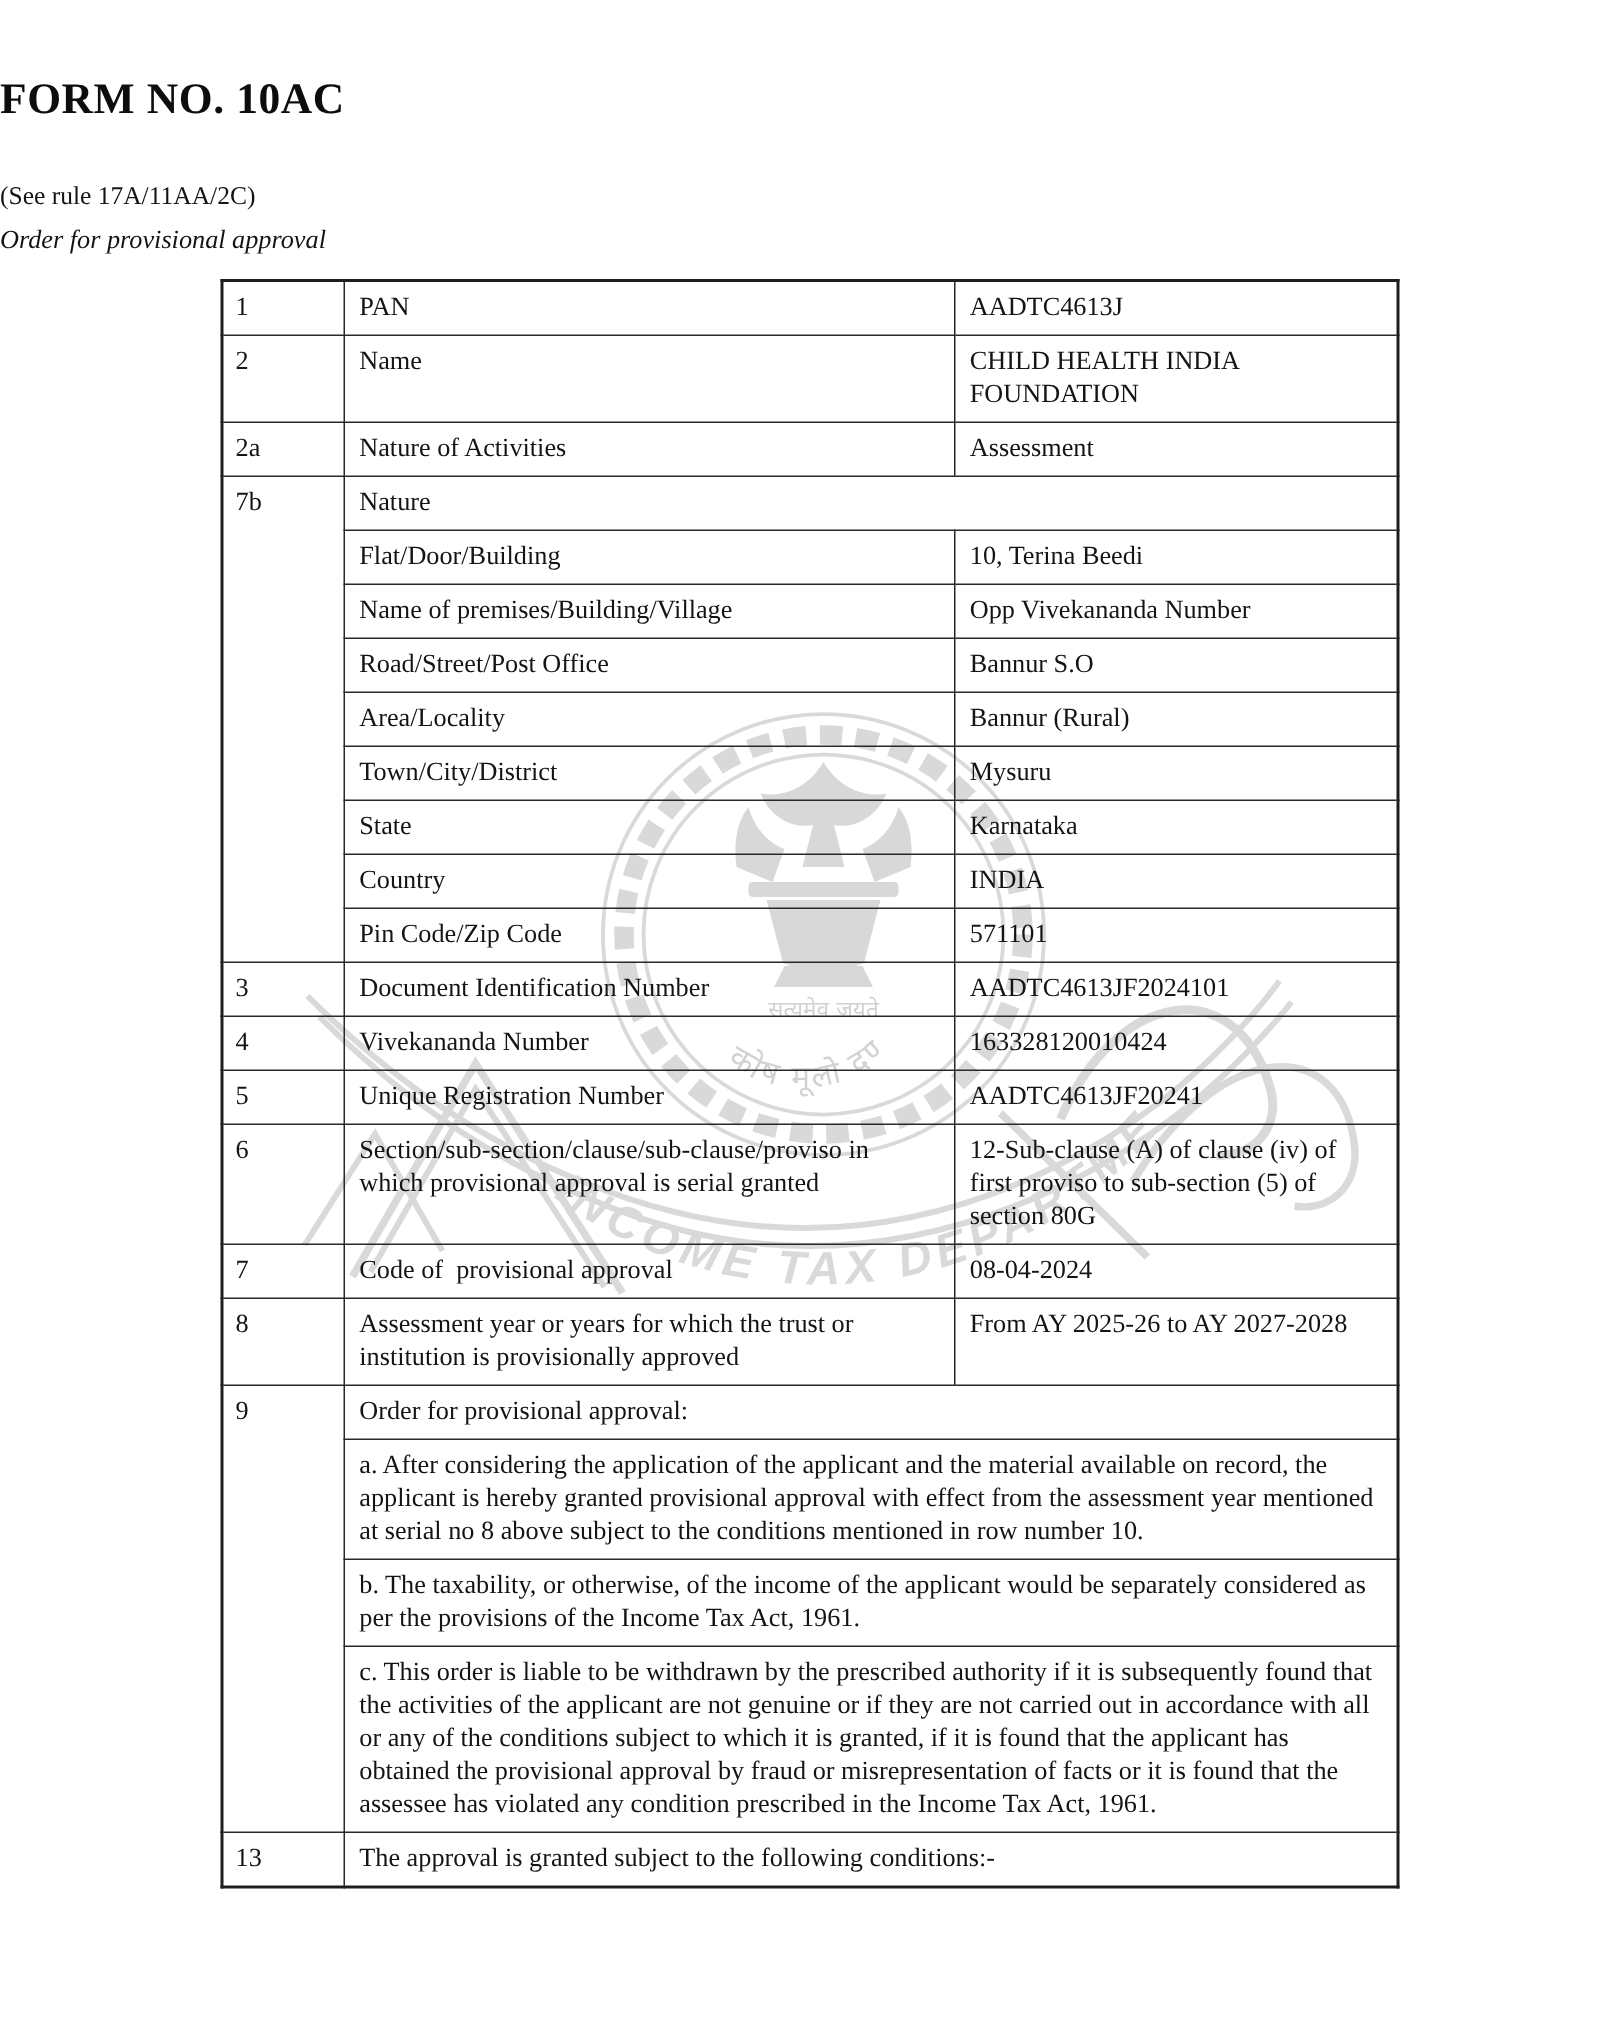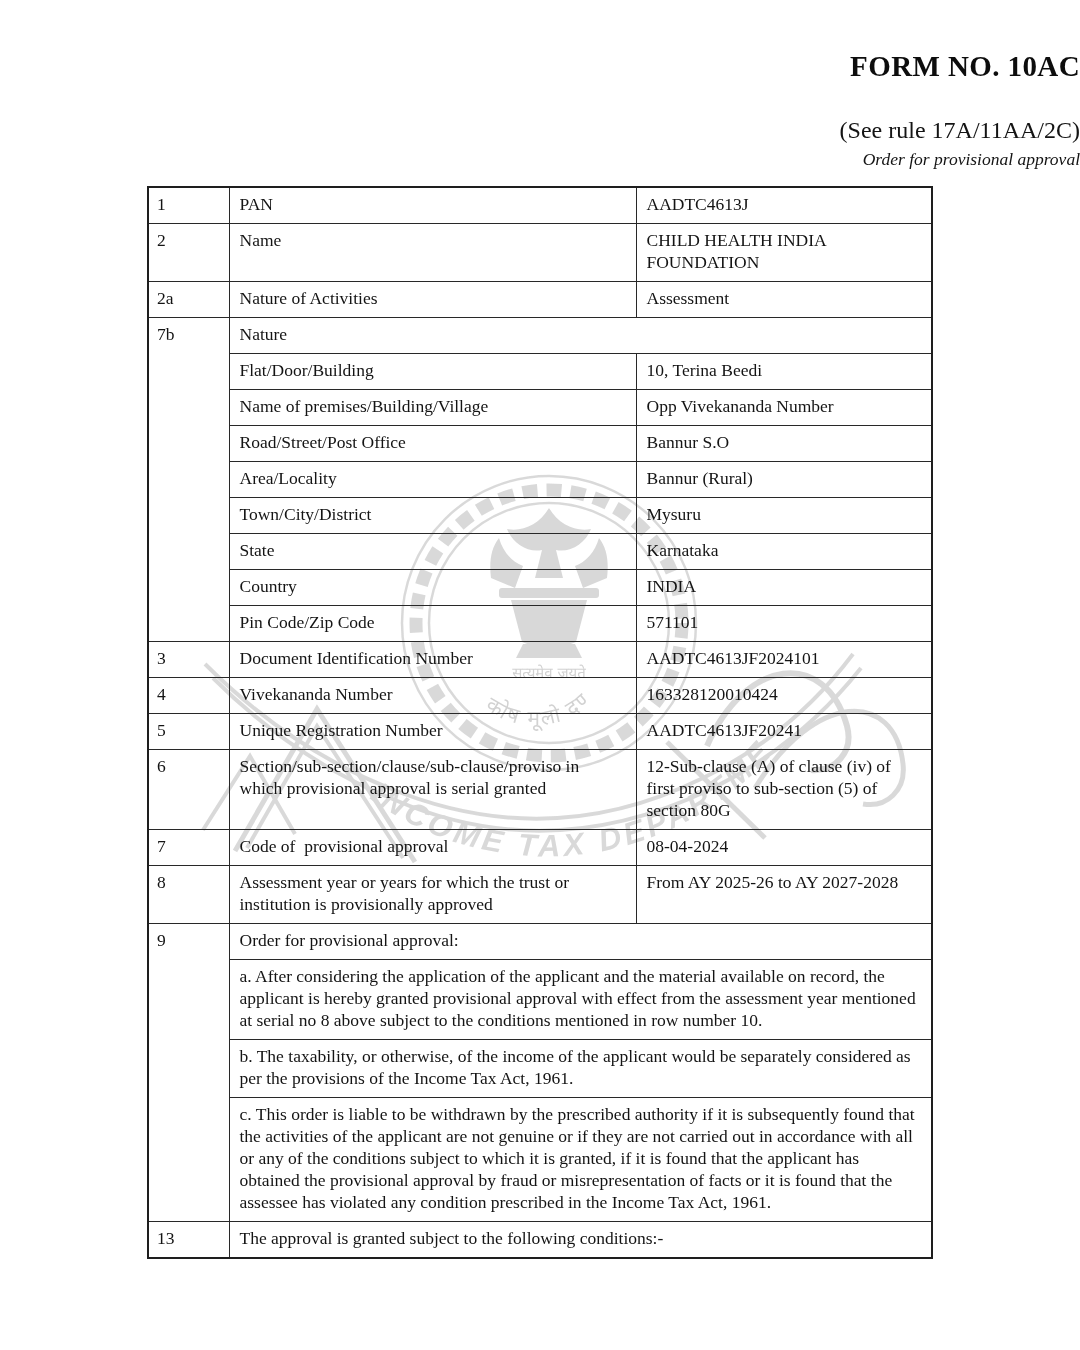--- a/index.html
+++ b/index.html
@@ -6,27 +6,27 @@
   body {
     width:1080px; height:1350px;
     font-family:"Liberation Serif", serif;
     color:#141414;
     position:relative;
     overflow:hidden;
   }
   .page { position:absolute; inset:0; background:#ffffff; }
 
   
-  .hdr { text-align:right; }
+  .hdr { text-align:left; }
   .form-title {
     margin:0; padding-top:50px;
     font-size:29px; font-weight:700; letter-spacing:0.4px;
     line-height:33px; color:#0d0d0d;
   }
-  .sub-rule   { margin-top:37px; font-size:24px; line-height:21px; }
+  .sub-rule   { margin-top:37px; font-size:17px; line-height:21px; }
   .sub-order  { margin-top:8px;  font-size:17.5px; line-height:21px;font-style:italic; }
 
   
   .wm {
     position:absolute; left:147px; top:186px;
     width:784px; height:1100px;
     pointer-events:none; z-index:0;
   }
 
   

